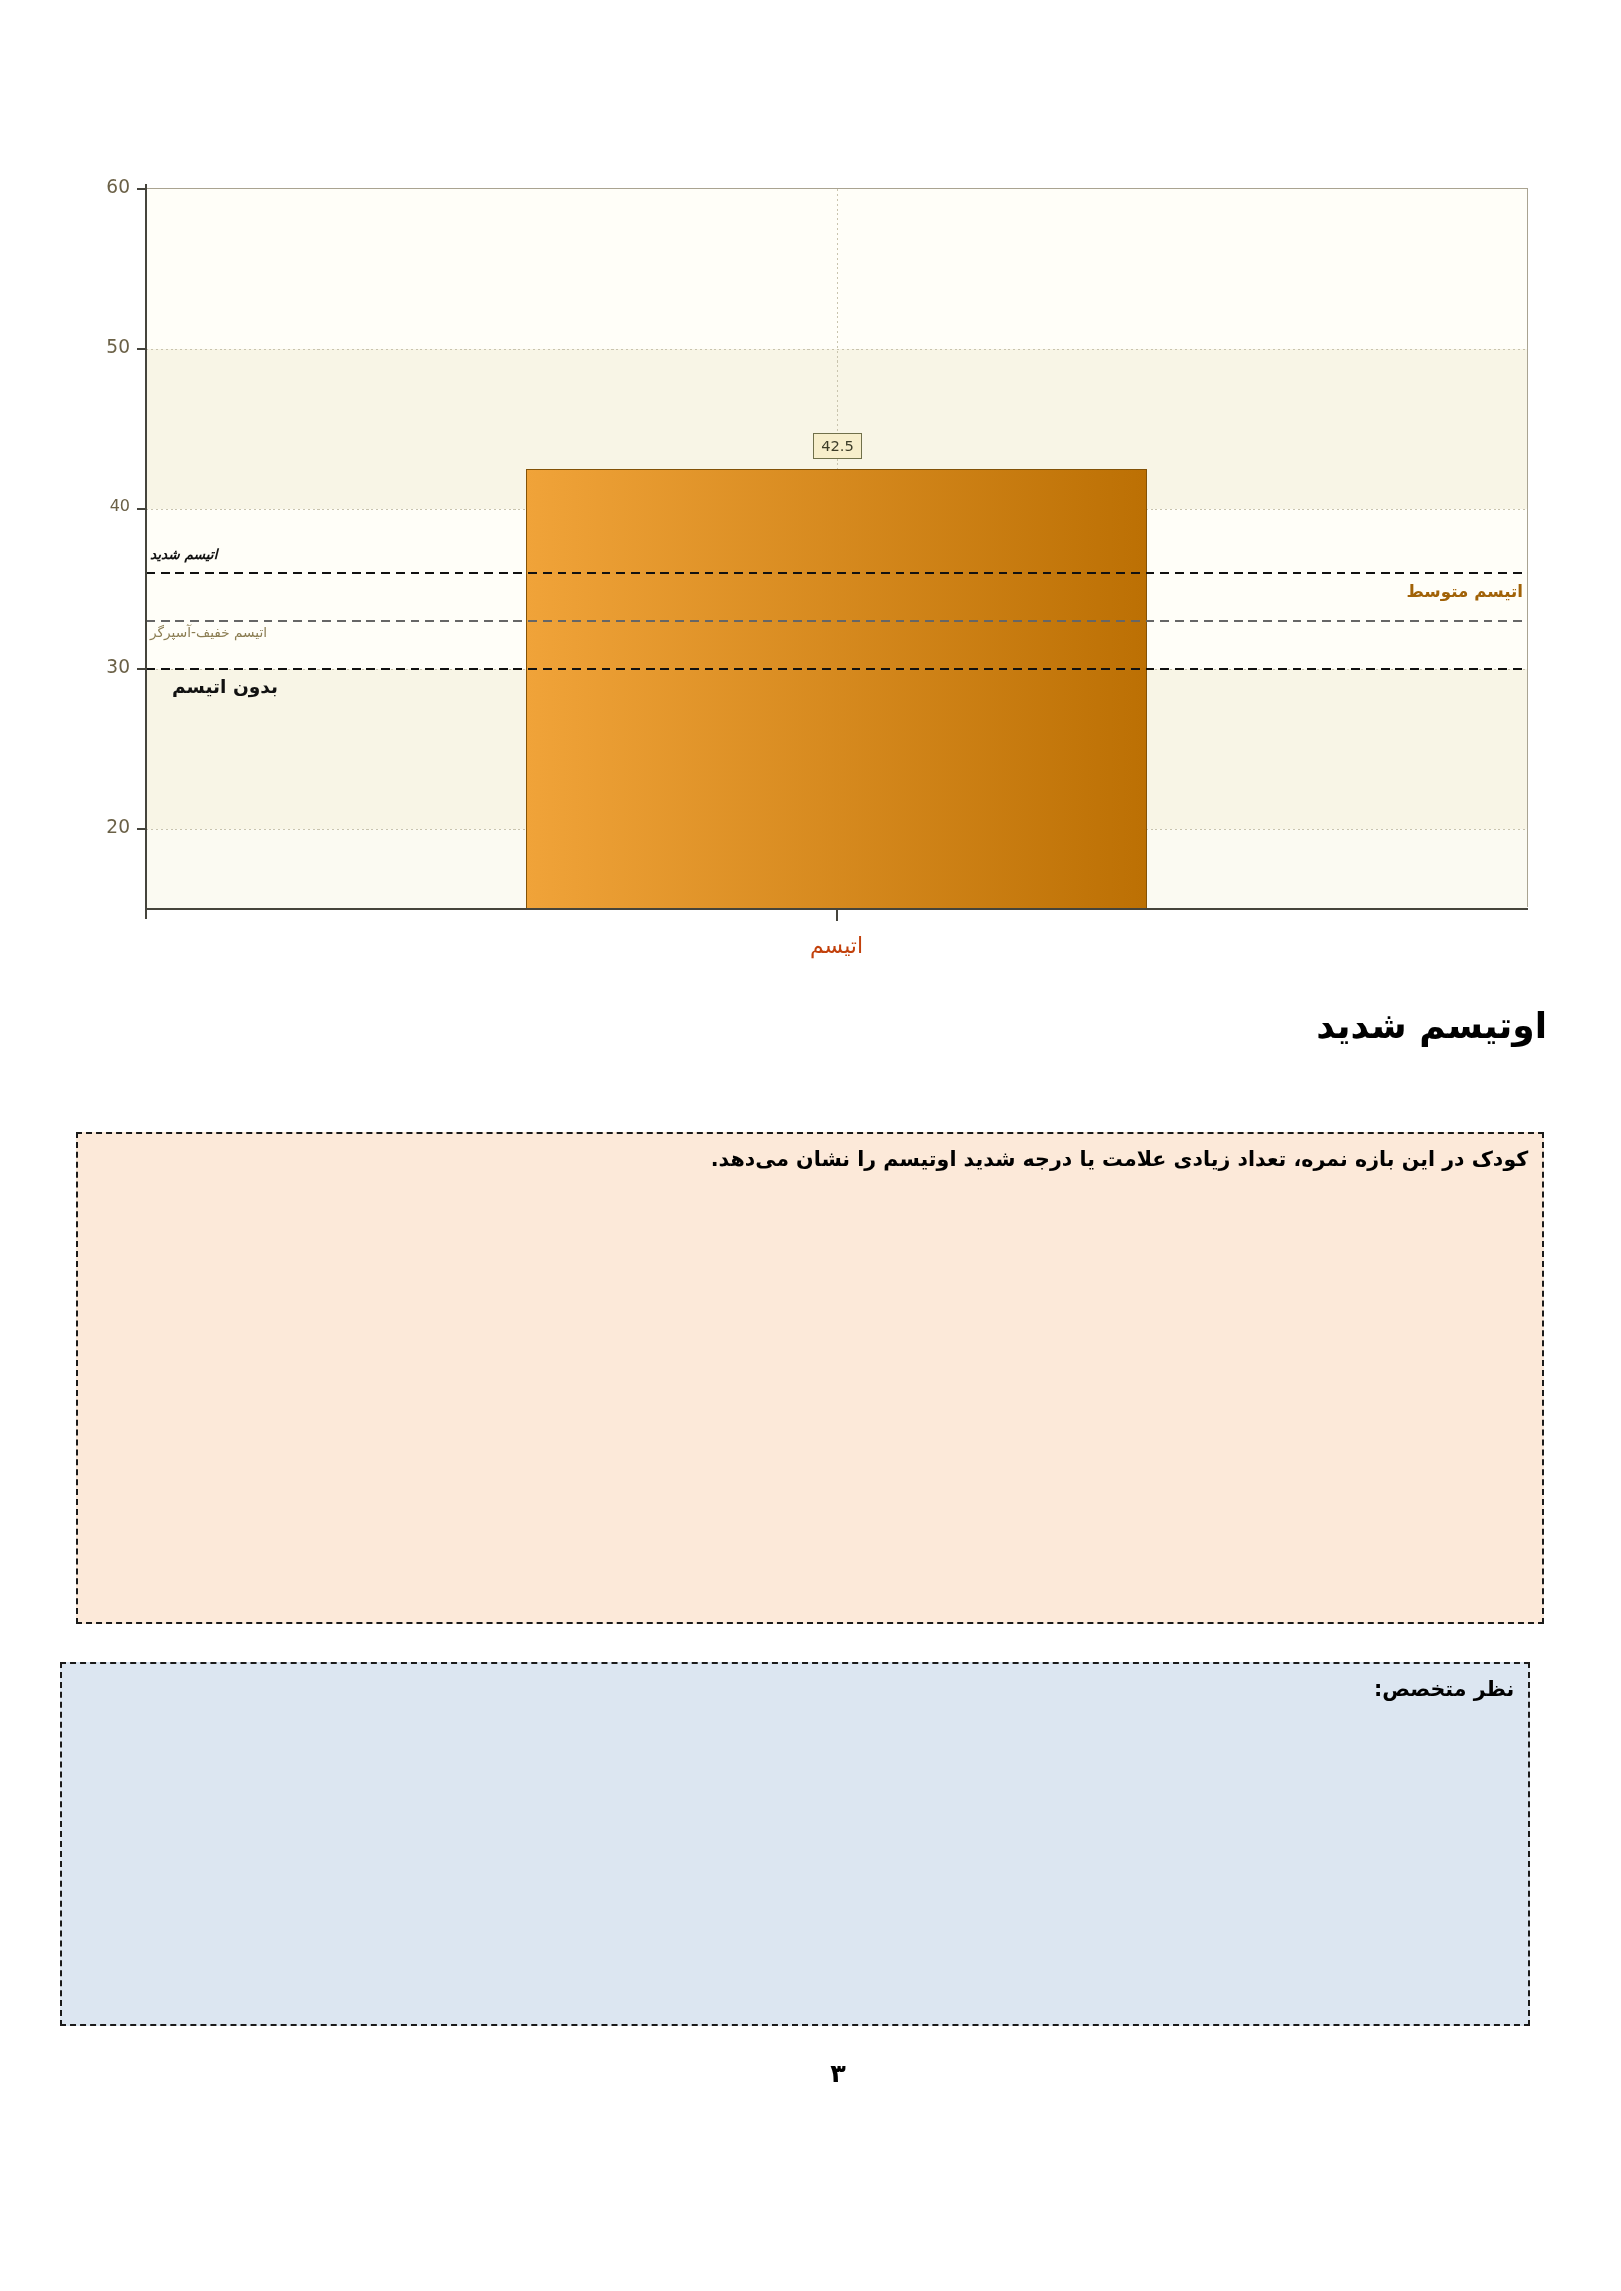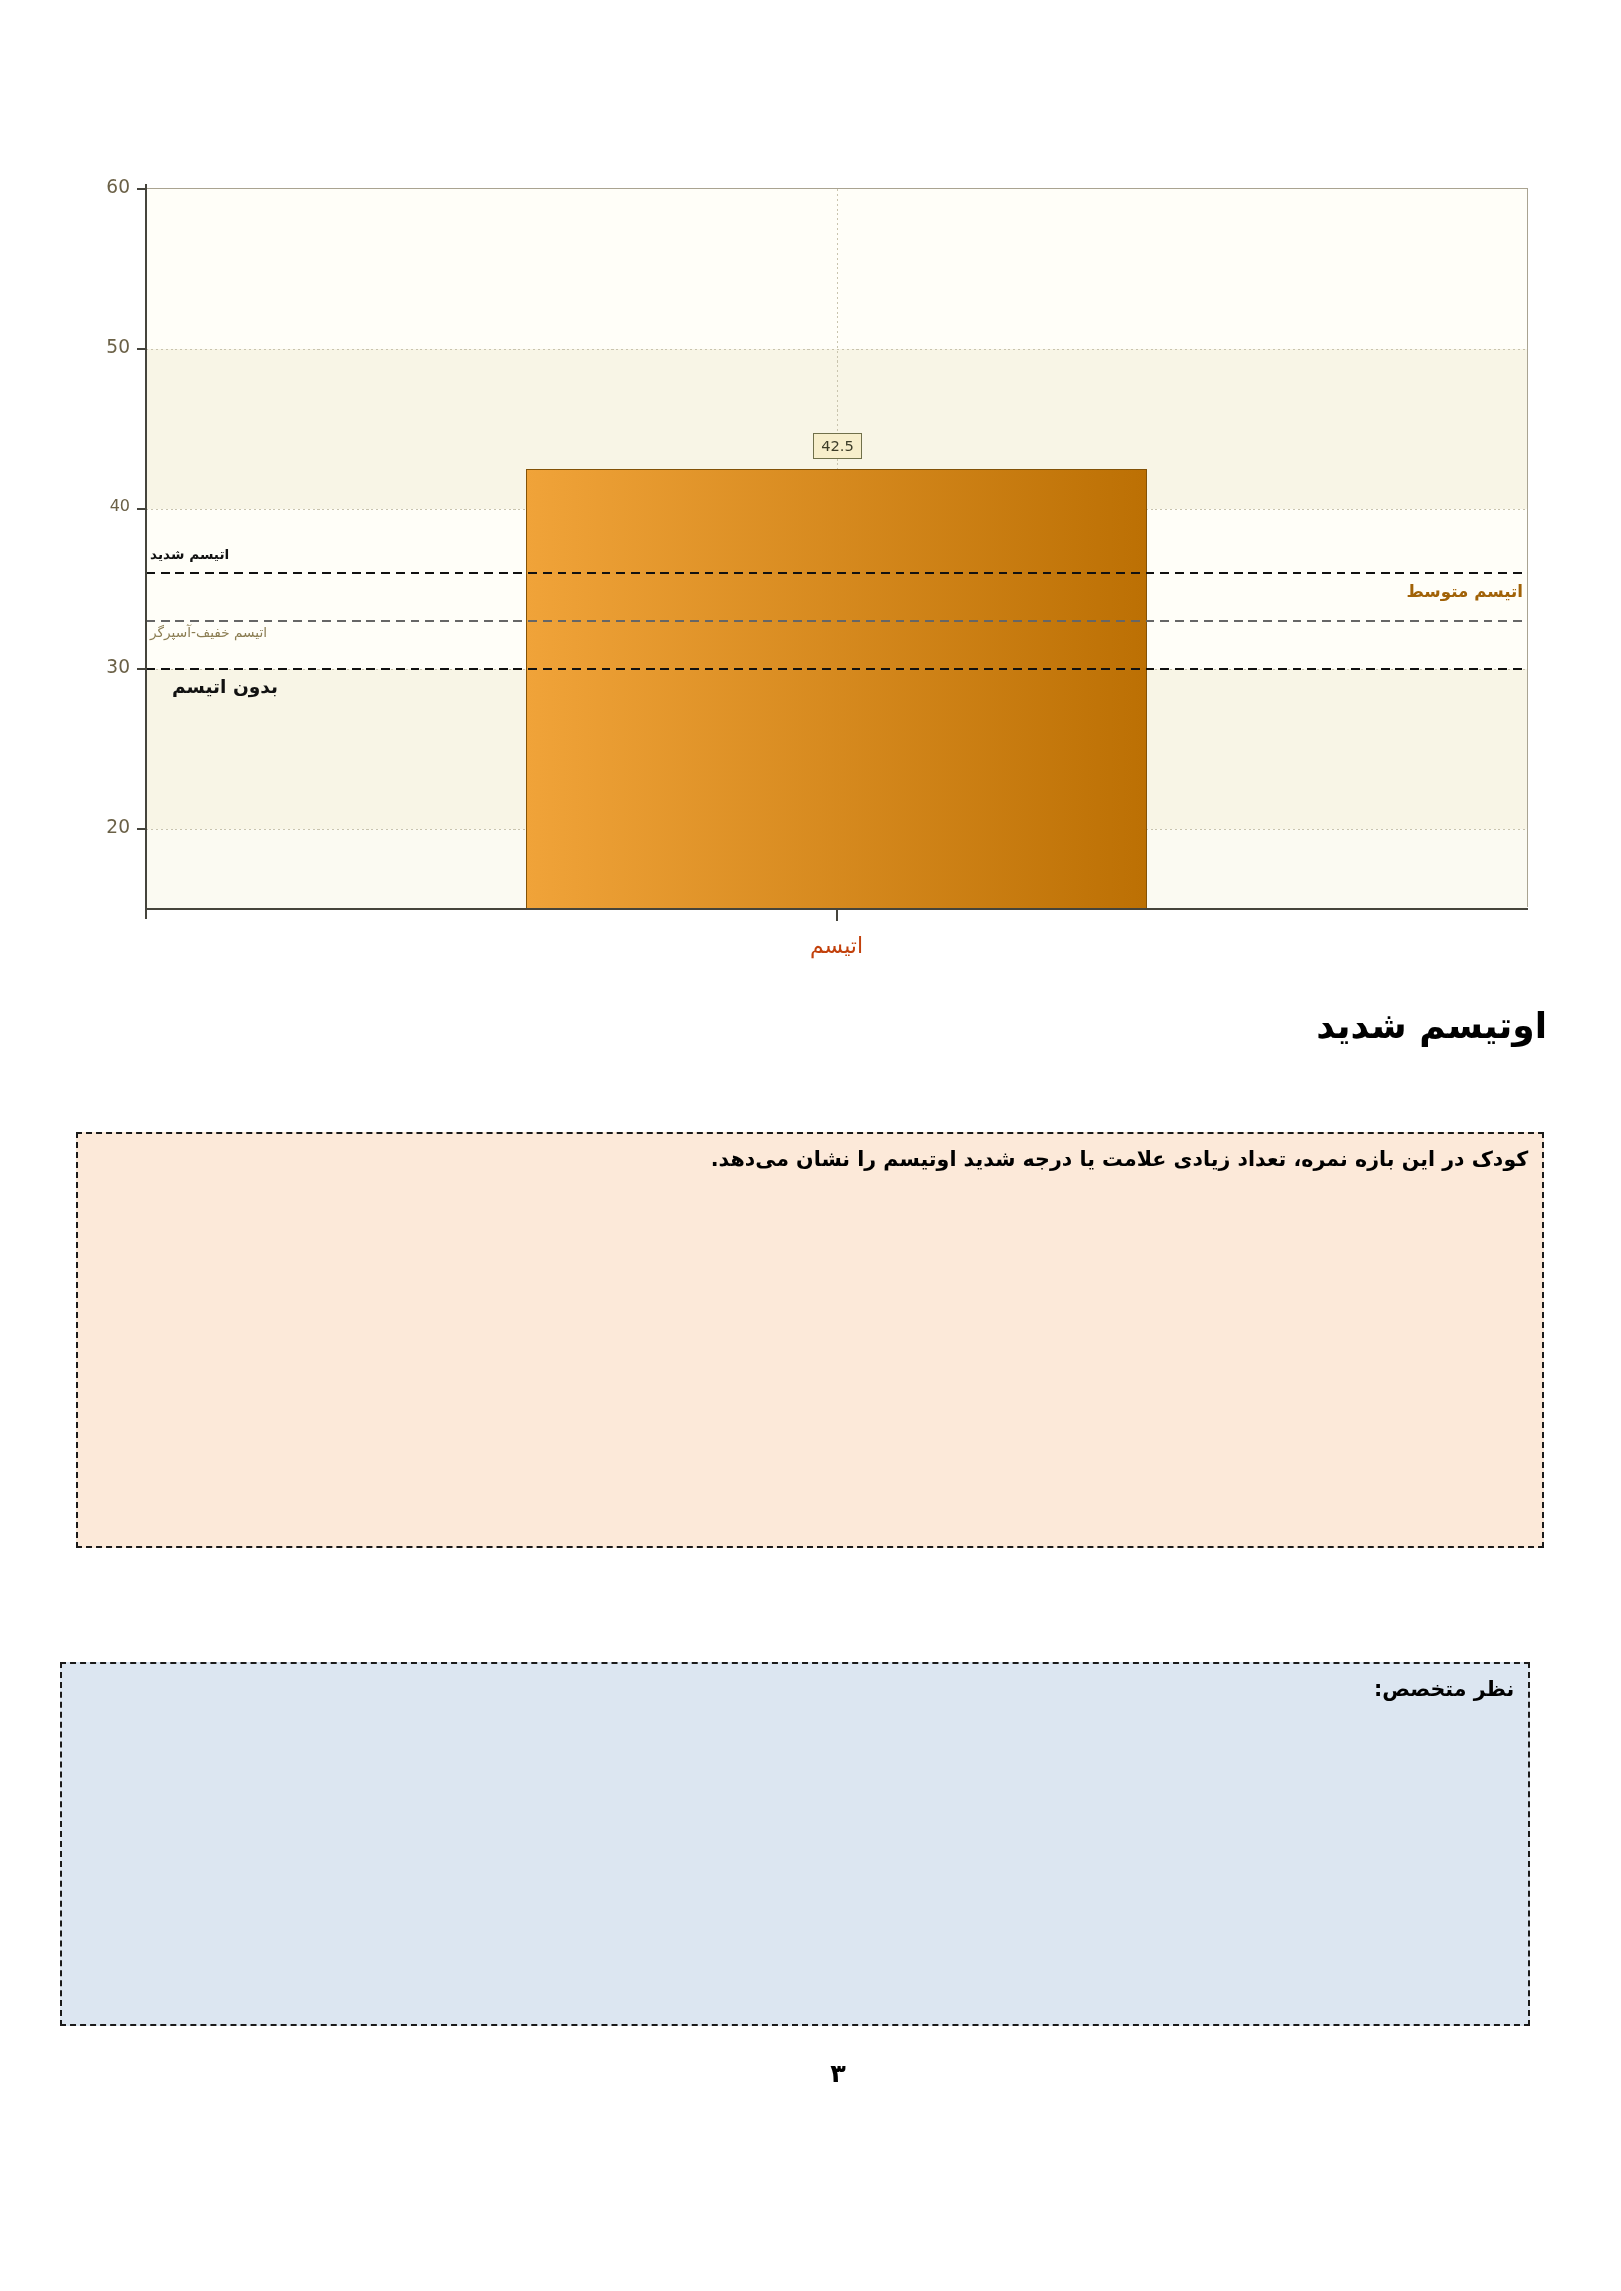--- a/index.html
+++ b/index.html
@@ -4,21 +4,21 @@
 <style>
   html,body{margin:0;padding:0;background:#ffffff;}
   .page{position:relative;width:1621px;height:2292px;background:#ffffff;
         font-family:"DejaVu Sans",sans-serif;overflow:hidden;}
   .chart-title{position:absolute;left:392px;top:92px;width:992px;direction:rtl;
       text-align:right;font-size:24.5px;font-weight:bold;color:#000;}
   #chart{position:absolute;left:0;top:0;width:1621px;height:1029px;}
   .section-heading{position:absolute;right:74px;top:1005px;direction:rtl;
       font-size:36px;font-weight:bold;color:#000;}
   .dashed-box{position:absolute;border:2px dashed #1a1a1a;box-sizing:border-box;}
-  .box-interpretation{left:76px;top:1132px;width:1468px;height:416px;}
+  .box-interpretation{left:76px;top:1132px;width:1468px;height:492px;}
   .box-expert{left:60px;top:1662px;width:1470px;height:364px;}
   .box-text{direction:rtl;text-align:right;padding:9.8px 13.7px;font-size:20.6px;
       font-weight:bold;color:#000;line-height:1.5;}
   .page-number{position:absolute;left:779px;top:2058px;width:118px;text-align:center;
       font-size:25.5px;font-weight:bold;color:#000;}
 </style>
 </head>
 <body>
 
 <div class="page">
@@ -33,21 +33,21 @@
       <div style="position: absolute; left: 146px; top: 829px; width: 1381px; height: 1px; background: repeating-linear-gradient(90deg, rgb(201, 196, 174) 0px, rgb(201, 196, 174) 2px, transparent 2px, transparent 4.9px);"></div>
       <div style="position: absolute; left: 146px; top: 669px; width: 1381px; height: 1px; background: repeating-linear-gradient(90deg, rgb(201, 196, 174) 0px, rgb(201, 196, 174) 2px, transparent 2px, transparent 4.9px);"></div>
       <div style="position: absolute; left: 146px; top: 509px; width: 1381px; height: 1px; background: repeating-linear-gradient(90deg, rgb(201, 196, 174) 0px, rgb(201, 196, 174) 2px, transparent 2px, transparent 4.9px);"></div>
       <div style="position: absolute; left: 146px; top: 349px; width: 1381px; height: 1px; background: repeating-linear-gradient(90deg, rgb(201, 196, 174) 0px, rgb(201, 196, 174) 2px, transparent 2px, transparent 4.9px);"></div>
       <div style="position: absolute; left: 837px; top: 189px; width: 1px; height: 719px; background: repeating-linear-gradient(rgb(201, 196, 174) 0px, rgb(201, 196, 174) 2px, transparent 2px, transparent 4.9px);"></div>
       <div style="position: absolute; left: 526px; top: 469px; width: 621px; height: 440px; background: linear-gradient(90deg, rgb(240, 163, 57), rgb(188, 112, 4)); border: 1px solid rgb(131, 82, 7); box-sizing: border-box;"></div>
       <div style="position: absolute; left: 813px; top: 433px; width: 47px; height: 23.5px; background: rgb(247, 238, 203); border: 1px solid rgb(112, 112, 74); color: rgb(60, 60, 40); font-size: 14.7px; text-align: center; line-height: 23.5px;">42.5</div>
       <div style="position: absolute; left: 146px; top: 572px; width: 1381px; height: 2px; background: repeating-linear-gradient(90deg, rgb(17, 17, 17) 0px, rgb(17, 17, 17) 8.8px, transparent 8.8px, transparent 14.7px);"></div>
       <div style="position: absolute; left: 146px; top: 620px; width: 1381px; height: 2px; background: repeating-linear-gradient(90deg, rgb(102, 102, 102) 0px, rgb(102, 102, 102) 8.8px, transparent 8.8px, transparent 14.7px);"></div>
       <div style="position: absolute; left: 146px; top: 668px; width: 1381px; height: 2px; background: repeating-linear-gradient(90deg, rgb(17, 17, 17) 0px, rgb(17, 17, 17) 8.8px, transparent 8.8px, transparent 14.7px);"></div>
-      <div dir="rtl" style="position: absolute; left: 150px; text-align: left; top: 546px; color: rgb(17, 17, 17); font-size: 13.7px; font-weight: 700; white-space: nowrap;">اتیسم شدید</div>
+      <div dir="rtl" style="position: absolute; left: 150px; text-align: left; top: 546px; color: rgb(17, 17, 17); font-size: 13.7px; font-weight: 700; white-space: nowrap; font-style: italic;">اتیسم شدید</div>
       <div dir="rtl" style="position: absolute; right: 98px; text-align: right; top: 581px; color: #a16207; font-size: 16.7px; font-weight: 700; white-space: nowrap;">اتیسم متوسط</div>
       <div dir="rtl" style="position: absolute; left: 150px; text-align: left; top: 624px; color: rgb(139, 125, 82); font-size: 13.7px; font-weight: 400; white-space: nowrap;">اتیسم خفیف-آسپرگر</div>
       <div dir="rtl" style="position: absolute; left: 150px; text-align: left; top: 676px; color: rgb(17, 17, 17); font-size: 18.6px; font-weight: 700; white-space: nowrap; margin-left: 22px;">بدون اتیسم</div>
       <div style="position: absolute; left: 145px; top: 188px; width: 1382px; height: 1px; background: rgb(169, 163, 145);"></div>
       <div style="position: absolute; left: 1527px; top: 188px; width: 1px; height: 719px; background: rgb(169, 163, 145);"></div>
       <div style="position: absolute; left: 145px; top: 184px; width: 2px; height: 735px; background: rgb(69, 68, 60);"></div>
       <div style="position: absolute; left: 145px; top: 908px; width: 1383px; height: 2px; background: rgb(69, 68, 60);"></div>
       <div style="position: absolute; left: 836px; top: 909px; width: 2px; height: 11.8px; background: rgb(69, 68, 60);"></div>
       <div style="position: absolute; left: 137px; top: 828px; width: 8.8px; height: 2px; background: rgb(69, 68, 60);"></div>
       <div style="position: absolute; left: 59px; top: 816px; width: 71px; text-align: right; font-size: 18.6px; color: rgb(107, 97, 71);">20</div>

